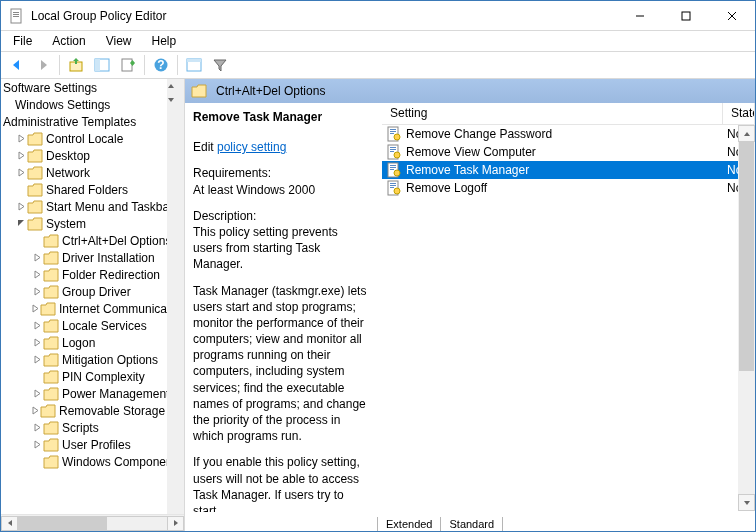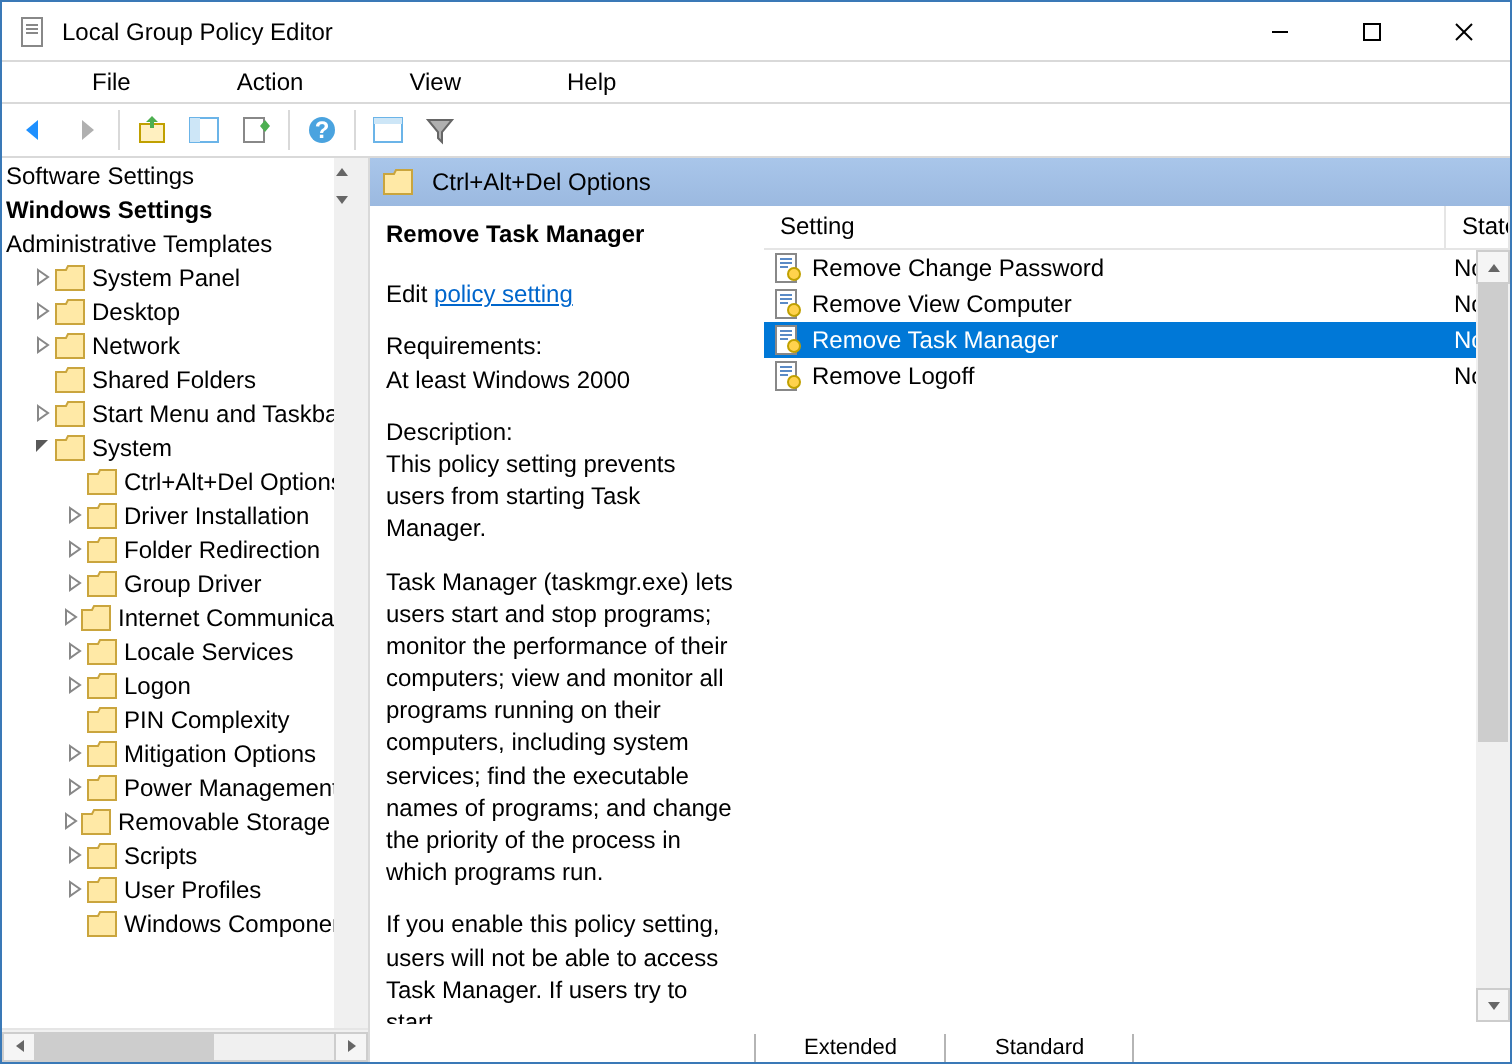--- a/index.html
+++ b/index.html
@@ -4,21 +4,21 @@
 <style>
   * { box-sizing: border-box; margin: 0; padding: 0; font-family: "Segoe UI", Tahoma, sans-serif; font-size: 12px; }
   body { width: 756px; height: 532px; border: 1px solid #3a79b7; background: #fff; display: flex; flex-direction: column; overflow: hidden; }
   .titlebar { height: 30px; display: flex; align-items: center; padding: 0 0 0 8px; border-bottom: 1px solid #d9d9d9; }
   .titlebar .tb-icon { width: 16px; height: 16px; margin-right: 6px; display:inline-flex; align-items:center; justify-content:center;}
   .titlebar .tb-title { flex: 0 0 auto; }
   .tb-spacer { flex: 1; }
   .tb-btn { width: 46px; height: 30px; display: inline-flex; align-items: center; justify-content: center; }
   .tb-btn svg { width: 10px; height: 10px; }
   .menubar { height: 20px; display: flex; align-items: center; padding: 0 4px; gap: 4px;}
-  .menu-item { padding: 2px 8px; margin-left: 33px; }
+  .menu-item { padding: 2px 8px; }
   .toolbar { height: 28px; border-top: 1px solid #d9d9d9; border-bottom: 1px solid #d9d9d9; display:flex; align-items:center; padding:0 4px; gap:2px;}
   .tbtn { width:24px; height:24px; display:inline-flex; align-items:center; justify-content:center; border:1px solid transparent; }
   .tsep { width:1px; height:20px; background:#d9d9d9; margin:0 2px;}
   .main { flex:1; display:flex; min-height:0;}
   .tree { width:184px; border-right:1px solid #d9d9d9; display:flex; flex-direction:column; min-height:0; position: relative;}
   .tree-body { flex:1; overflow:hidden; font-size:12px; position: relative;}
   .tree-row { display:flex; align-items:center; height:17px; padding-left:4px; white-space:nowrap; overflow:hidden;}
   .tree-row .twisty { width:12px; display:inline-flex; justify-content:center; color:#666;}
   .folder-ico { width:16px; height:14px; display:inline-flex; align-items:center; justify-content:center; margin-right:3px;}
   .indent-1 { padding-left: 14px;}
@@ -41,21 +41,21 @@
   .col-setting { flex:1; min-width: 0;}
   .col-state { width:32px; overflow: hidden; white-space: nowrap;}
   .list-body { flex:1; overflow:hidden; position: relative;}
   .list-row { height:18px; display:flex; align-items:center; white-space: nowrap; justify-content: space-between;}
   .list-row.selected { background:#0078d7; color:#fff;}
   .list-row .cell-setting{ flex:1; display:flex; align-items:center; padding-left:4px; gap:4px; min-width:0; overflow:hidden;}
   .list-row .cell-state { width:32px; overflow:hidden; padding-left: 4px;}
   .policy-ico{ width:16px; height:16px; display:inline-flex;}
   .tabs { height:20px; display:flex; align-items:flex-end; border-top: 1px solid #fff; background:#fff;}
   .tabs-lead{ width:192px;}
-  .tab { padding:1px 24px; border:1px solid #b5b5b5; border-top:none; background:#fff; font-size:11px; margin-right:-1px; position: relative;}
+  .tab { padding:1px 8px; border:1px solid #b5b5b5; border-top:none; background:#fff; font-size:11px; margin-right:-1px; position: relative;}
   .tab.active { background:#fff; border-bottom:1px solid #fff;}
   .vscroll { position:absolute; right:0; top:22px; bottom:20px; width:17px; background:#f0f0f0; display:flex; flex-direction:column;}
   .vscroll .vsb{height:17px;border:1px solid #cdcdcd; background:#f5f5f5; display:flex;align-items:center;justify-content:center;}
   .vscroll .vst{flex:1; position:relative;}
   .vscroll .vth{position:absolute; left:1px; right:1px; top:0; height:65%; background:#cdcdcd;}
   .list-hscroll{ position:absolute; left:0; right:17px; bottom:0; height:17px; background:#f0f0f0; display:flex;}
   .tree-vscroll { position:absolute; right:0; top:0; bottom:17px; width:17px; background:#f0f0f0; display:flex; flex-direction:column;}
 </style>
 </head>
 <body>
@@ -147,38 +147,38 @@
     </div>
 </div>
 
 <div class="main">
 
   <div class="tree">
     <div class="tree-body" id="tree-body">
         <div class="tree-row" style="padding-left: 2px;">
           <span>Software Settings</span>
         </div>
-        <div class="tree-row" style="padding-left: 2px; font-weight: bold;">
+        <div class="tree-row" style="padding-left: 14px;">
           <span>Windows Settings</span>
         </div>
         <div class="tree-row" style="padding-left: 2px; align-items: center;">
           <span>Administrative Templates</span>
         </div>
         <div class="tree-row indent-1">
           <span class="twisty">
             <svg width="9" height="9" viewBox="0 0 9 9">
               <path d="M2 1 L7 4.5 L2 8 Z" fill="none" stroke="#888"></path>
             </svg>
           </span>
           <span class="folder-ico">
             <svg width="16" height="14" viewBox="0 0 16 14">
               <path d="M1 3 L6 3 L7 1 L15 1 L15 13 L1 13 Z" fill="#ffe9a6" stroke="#caa53d"></path>
             </svg>
           </span>
-          <span>System Panel</span>
+          <span>Control Locale</span>
         </div>
         <div class="tree-row indent-1">
           <span class="twisty">
             <svg width="9" height="9" viewBox="0 0 9 9">
               <path d="M2 1 L7 4.5 L2 8 Z" fill="none" stroke="#888"></path>
             </svg>
           </span>
           <span class="folder-ico">
             <svg width="16" height="14" viewBox="0 0 16 14">
               <path d="M1 3 L6 3 L7 1 L15 1 L15 13 L1 13 Z" fill="#ffe9a6" stroke="#caa53d"></path>
@@ -315,40 +315,40 @@
             </svg>
           </span>
           <span class="folder-ico">
             <svg width="16" height="14" viewBox="0 0 16 14">
               <path d="M1 3 L6 3 L7 1 L15 1 L15 13 L1 13 Z" fill="#ffe9a6" stroke="#caa53d"></path>
             </svg>
           </span>
           <span>Logon</span>
         </div>
         <div class="tree-row indent-2">
+          <span class="twisty">
+            <svg width="9" height="9" viewBox="0 0 9 9">
+              <path d="M2 1 L7 4.5 L2 8 Z" fill="none" stroke="#888"></path>
+            </svg>
+          </span>
+          <span class="folder-ico">
+            <svg width="16" height="14" viewBox="0 0 16 14">
+              <path d="M1 3 L6 3 L7 1 L15 1 L15 13 L1 13 Z" fill="#ffe9a6" stroke="#caa53d"></path>
+            </svg>
+          </span>
+          <span>Mitigation Options</span>
+        </div>
+        <div class="tree-row indent-2">
           <span class="twisty"></span>
           <span class="folder-ico">
             <svg width="16" height="14" viewBox="0 0 16 14">
               <path d="M1 3 L6 3 L7 1 L15 1 L15 13 L1 13 Z" fill="#ffe9a6" stroke="#caa53d"></path>
             </svg>
           </span>
           <span>PIN Complexity</span>
-        </div>
-        <div class="tree-row indent-2">
-          <span class="twisty">
-            <svg width="9" height="9" viewBox="0 0 9 9">
-              <path d="M2 1 L7 4.5 L2 8 Z" fill="none" stroke="#888"></path>
-            </svg>
-          </span>
-          <span class="folder-ico">
-            <svg width="16" height="14" viewBox="0 0 16 14">
-              <path d="M1 3 L6 3 L7 1 L15 1 L15 13 L1 13 Z" fill="#ffe9a6" stroke="#caa53d"></path>
-            </svg>
-          </span>
-          <span>Mitigation Options</span>
         </div>
         <div class="tree-row indent-2">
           <span class="twisty">
             <svg width="9" height="9" viewBox="0 0 9 9">
               <path d="M2 1 L7 4.5 L2 8 Z" fill="none" stroke="#888"></path>
             </svg>
           </span>
           <span class="folder-ico">
             <svg width="16" height="14" viewBox="0 0 16 14">
               <path d="M1 3 L6 3 L7 1 L15 1 L15 13 L1 13 Z" fill="#ffe9a6" stroke="#caa53d"></path>

